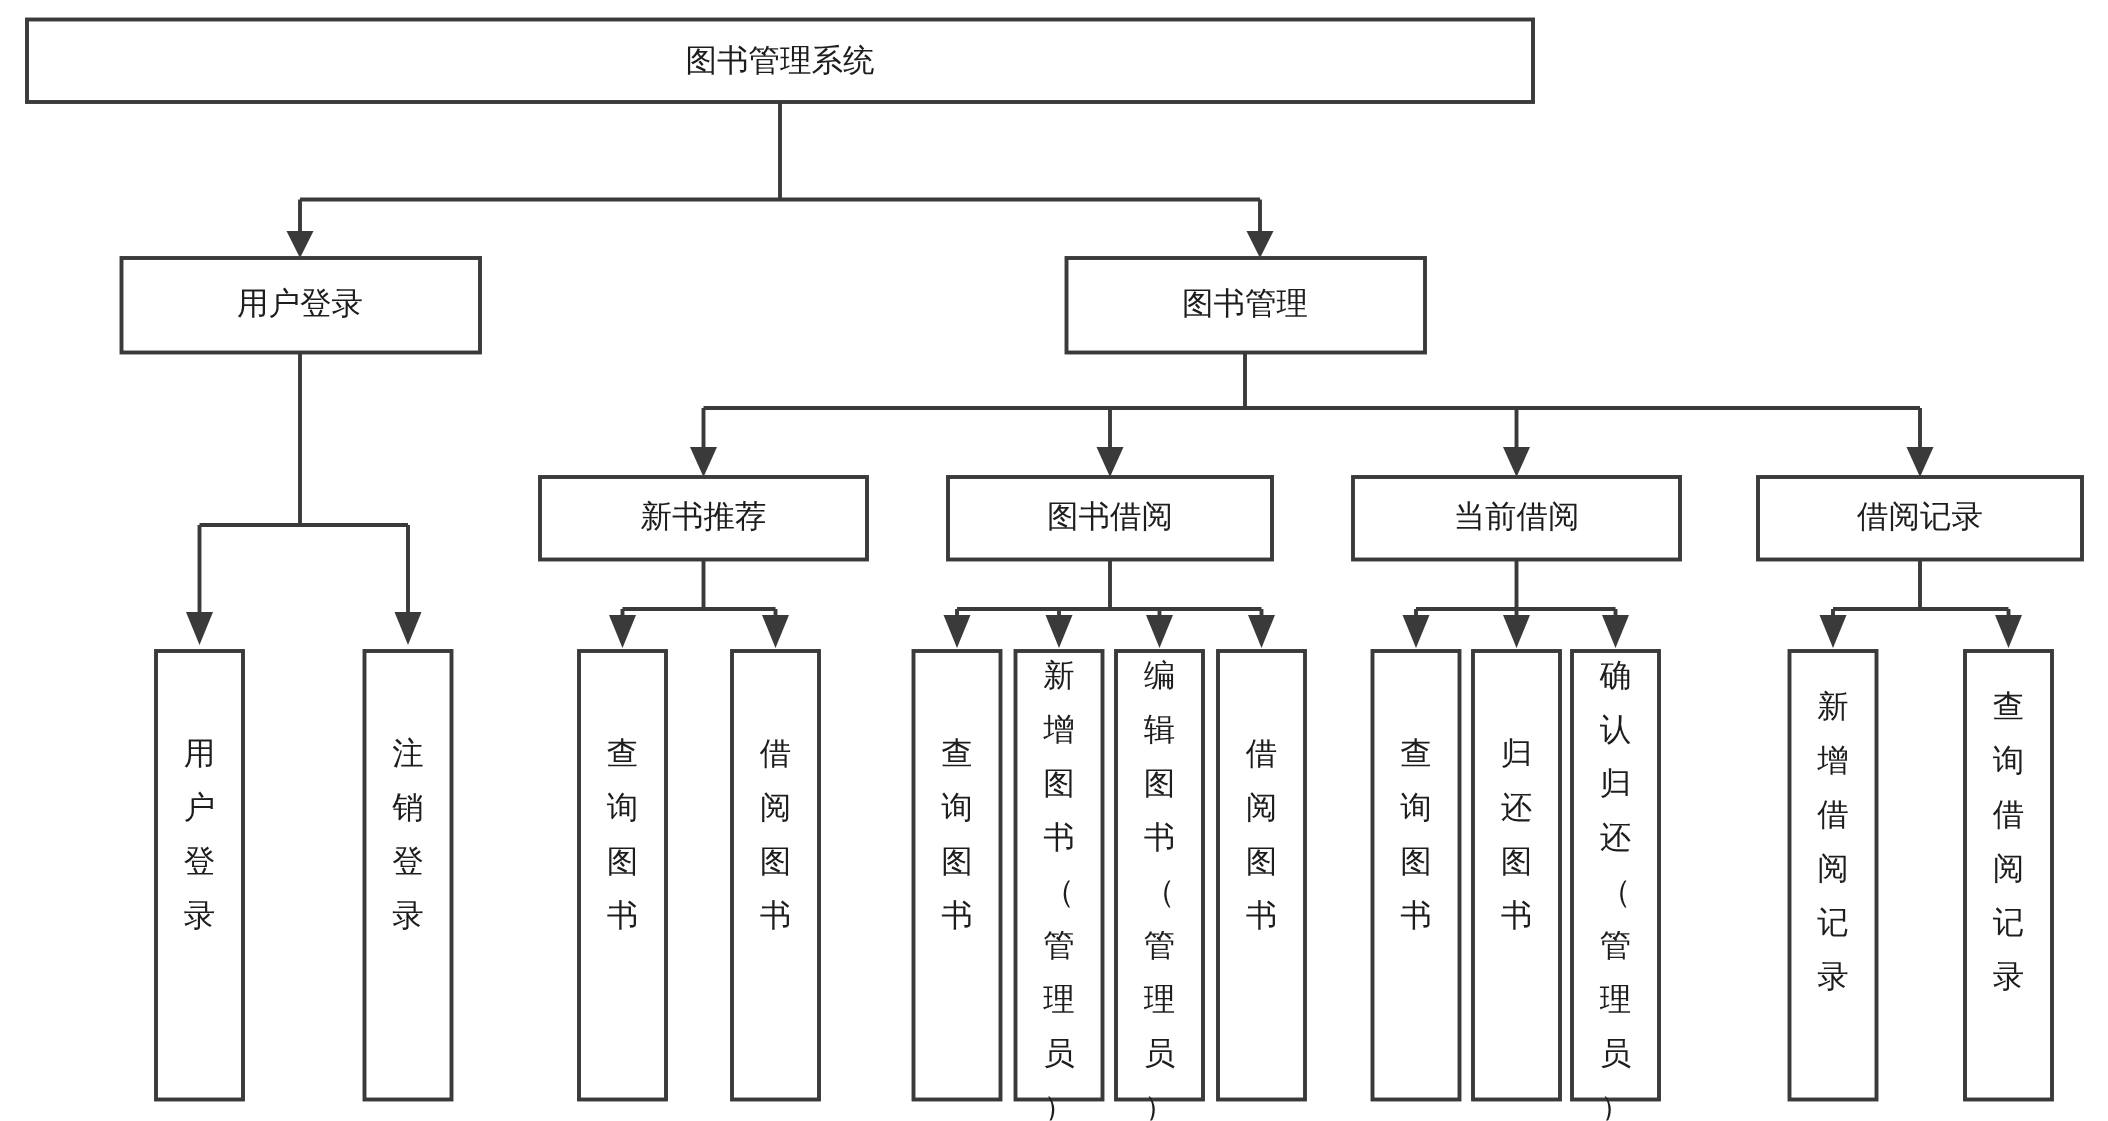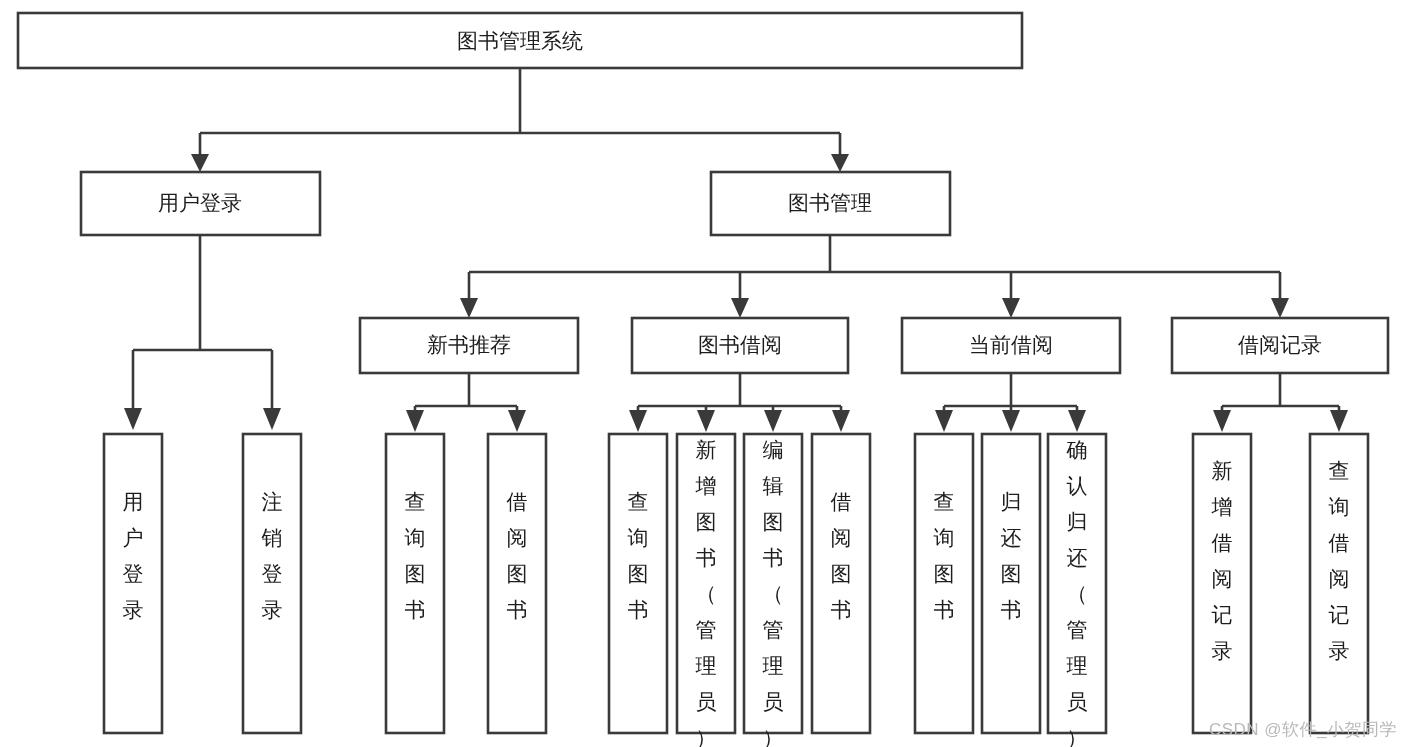--- a/index.html
+++ b/index.html
@@ -228,15 +228,14 @@
       <text class="node-label-v" x="1222" y="478"><tspan x="1222" y="478">新</tspan><tspan x="1222" y="514">增</tspan><tspan x="1222" y="550">借</tspan><tspan x="1222" y="586">阅</tspan><tspan x="1222" y="622">记</tspan><tspan x="1222" y="658">录</tspan></text>
     </g>
 
     <g>
       <rect class="node-box" x="1310" y="434" width="58" height="299"></rect>
       <text class="node-label-v" x="1339" y="478"><tspan x="1339" y="478">查</tspan><tspan x="1339" y="514">询</tspan><tspan x="1339" y="550">借</tspan><tspan x="1339" y="586">阅</tspan><tspan x="1339" y="622">记</tspan><tspan x="1339" y="658">录</tspan></text>
     </g>
 
   </svg>
 
-  <div class="watermark-text">CSDN @软件_小贺同学</div>
 
 </div>
 
 </body></html>

